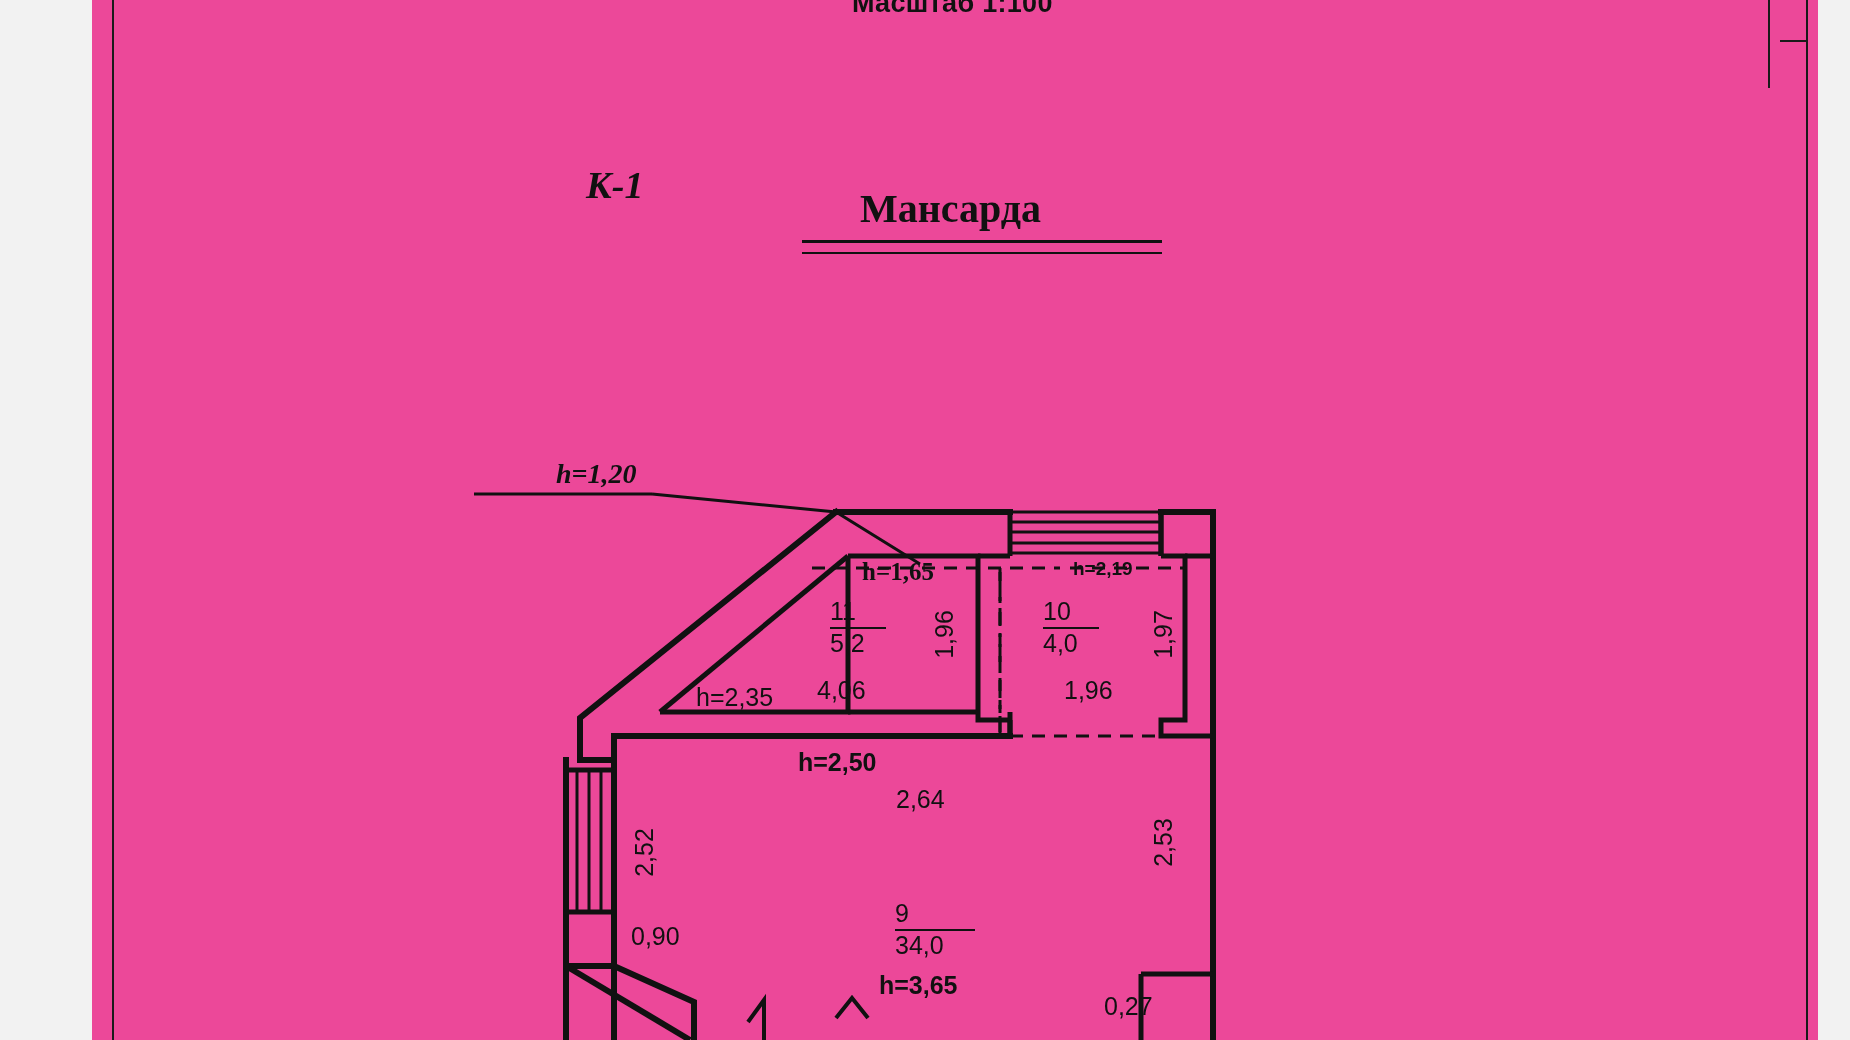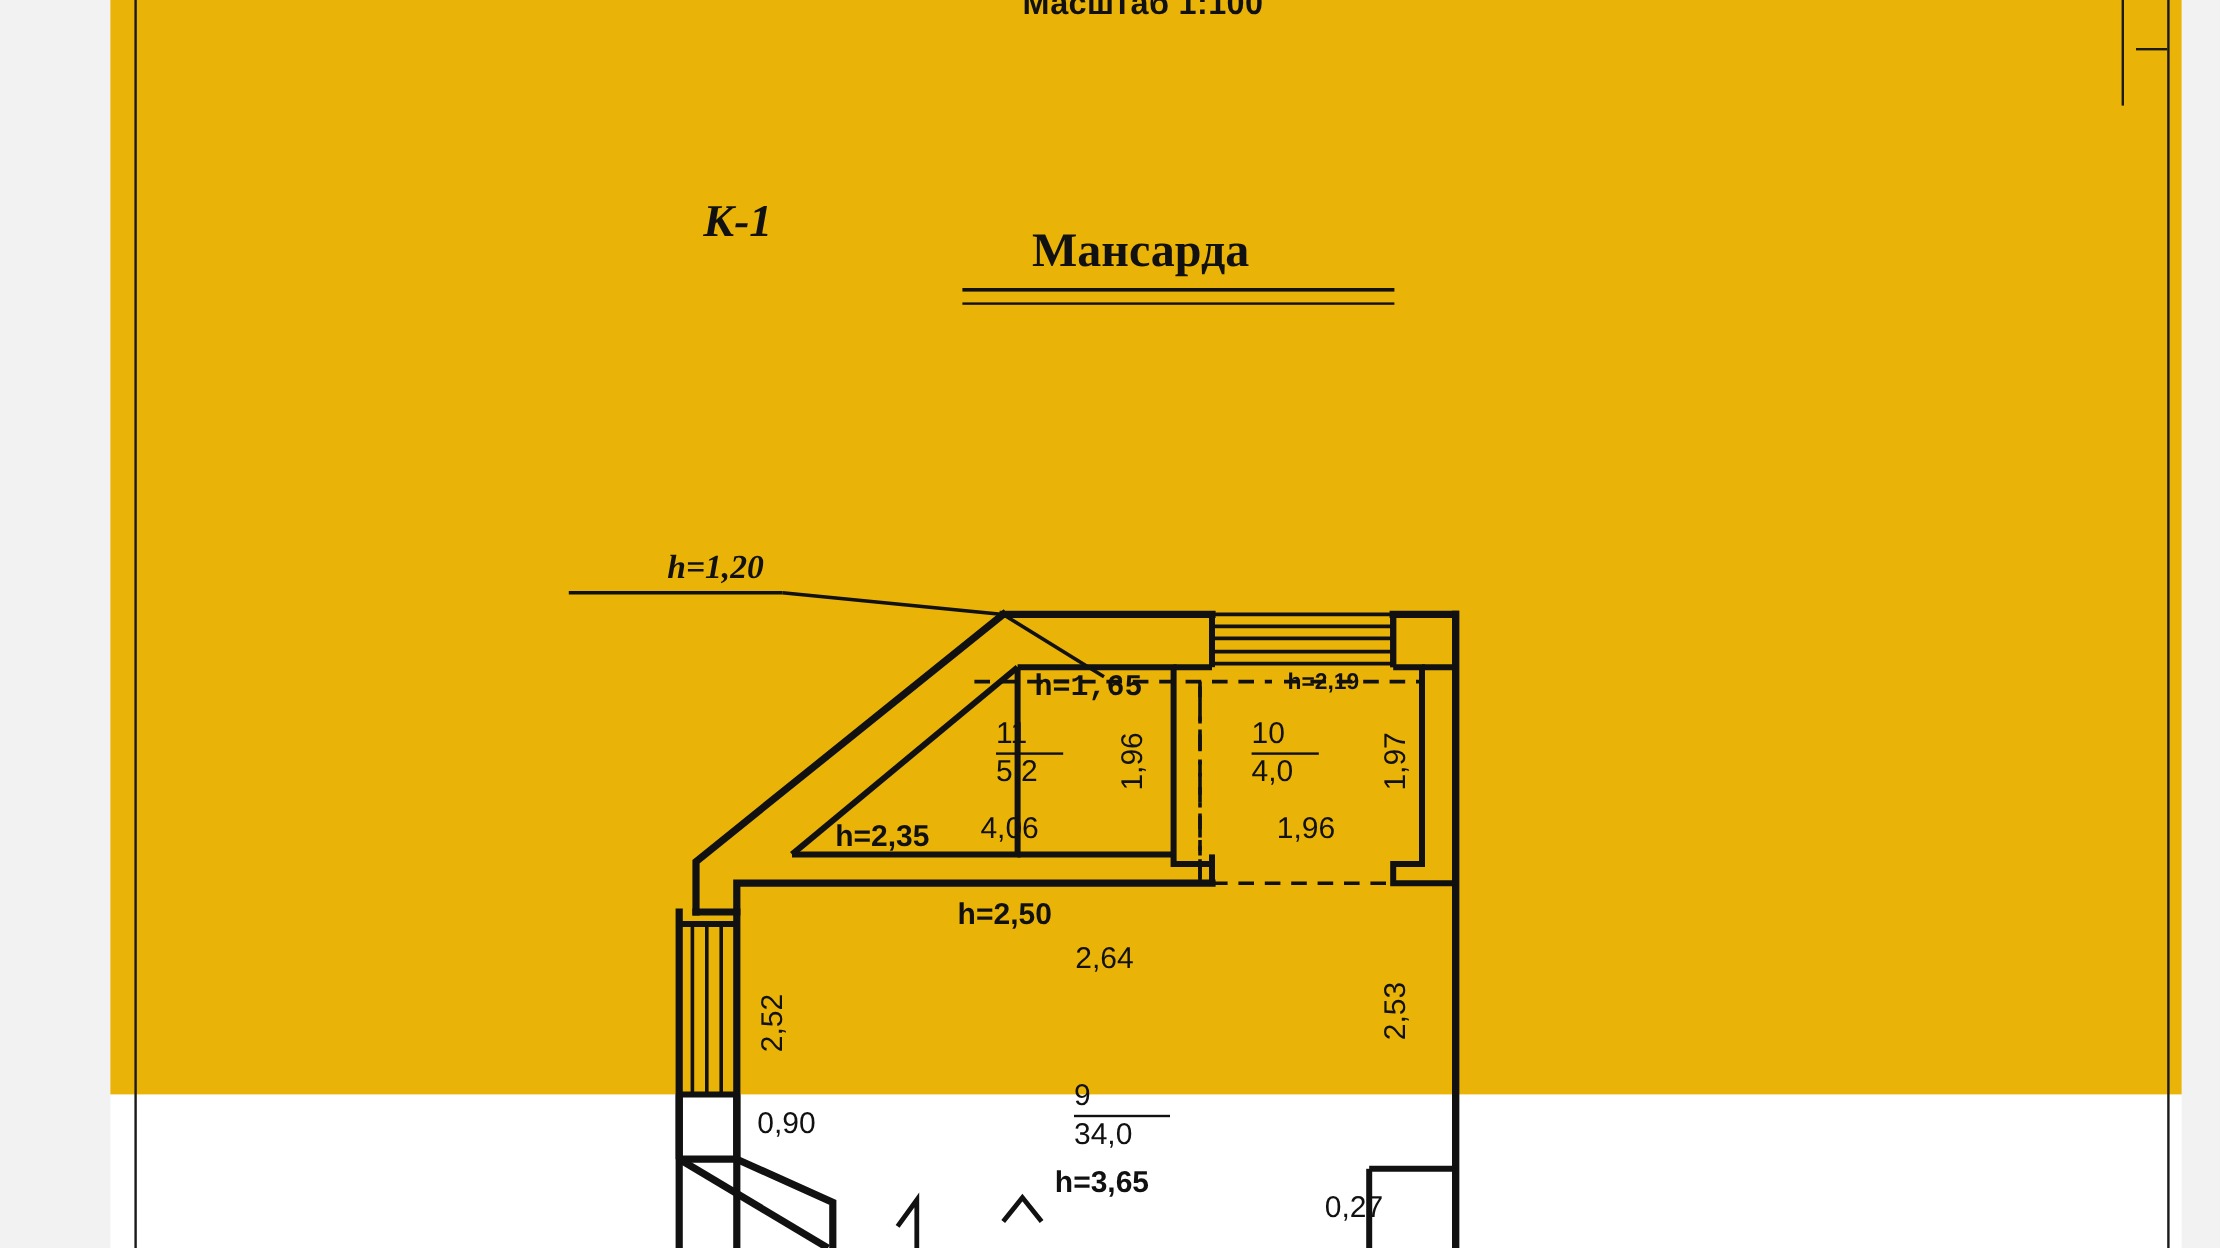--- a/index.html
+++ b/index.html
@@ -1,18 +1,18 @@
 <!DOCTYPE html>
 <html><head>
 <meta charset="utf-8">
 <style>
   html, body { margin:0; padding:0; background:#ffffff; }
   body { width:1850px; height:1040px; overflow:hidden; font-family:"Liberation Serif", serif; }
 
-  #page { position:relative; width:1850px; height:912px; background:#eab308; }
+  #page { position:relative; width:1850px; height:1040px; background:#ec4899; }
 
   
   .edge-left  { position:absolute; left:0;    top:0; width:92px;  height:1040px; background:#f2f2f2; }
   .edge-right { position:absolute; left:1818px; top:0; width:32px; height:1040px; background:#f2f2f2; }
   .rule { position:absolute; background:#1a1a1a; }
 
   .sheet-border-left  { left:112px;  top:0; width:2px;  height:1040px; }
   .sheet-border-right { left:1806px; top:0; width:2px;  height:1040px; }
   .sheet-border-right2 { left:1768px; top:0; width:2px; height:88px; }
   .sheet-border-right3 { left:1780px; top:40px; width:26px; height:2px; }
@@ -28,23 +28,23 @@
     font-family:"Liberation Serif", serif;
   }
   .mansarda {
     left:860px; top:185px; font-size:40px; font-weight:bold;
     font-family:"Liberation Serif", serif;
   }
   .mansarda-u1 { position:absolute; left:802px; top:240px; width:360px; height:3px; background:#111; }
   .mansarda-u2 { position:absolute; left:802px; top:252px; width:360px; height:2px; background:#111; }
 
   .h120 { left:556px; top:458px; font-size:28px; font-style:italic; font-weight:bold; }
-  .h165 { left:862px; top:558px; font-size:25px; font-family:Liberation Mono, monospace; font-weight:bold; }
+  .h165 { left:862px; top:558px; font-size:25px; font-family:Liberation Serif, serif; font-weight:bold; }
   .h219 { left:1073px; top:558px; font-size:19px; font-family:"Liberation Sans", sans-serif; font-weight:bold; }
-  .h235 { left:696px; top:683px; font-size:25px; font-family:"Liberation Sans", sans-serif; font-weight:bold;text-align:center; }
+  .h235 { left:696px; top:683px; font-size:25px; font-family:"Liberation Sans", sans-serif; font-weight:normal;text-align:center; }
   .h250 { left:798px; top:748px; font-size:25px; font-family:"Liberation Sans", sans-serif; font-weight:bold; }
   .h314 { left:879px; top:971px; font-size:25px; font-family:"Liberation Sans", sans-serif; font-weight:bold; }
 
   .d406 { left:817px; top:676px; font-size:25px; font-family:"Liberation Sans", sans-serif; }
   .d650 { left:896px; top:785px; font-size:25px; font-family:"Liberation Sans", sans-serif; }
   .d196b { left:1064px; top:676px; font-size:25px; font-family:"Liberation Sans", sans-serif; }
   .d090 { left:631px; top:922px; font-size:25px; font-family:"Liberation Sans", sans-serif; }
   .d027 { left:1104px; top:992px; font-size:25px; font-family:"Liberation Sans", sans-serif; }
 
   .vert { transform-origin:50% 50%; transform:rotate(-90deg); font-family:"Liberation Sans", sans-serif; }

